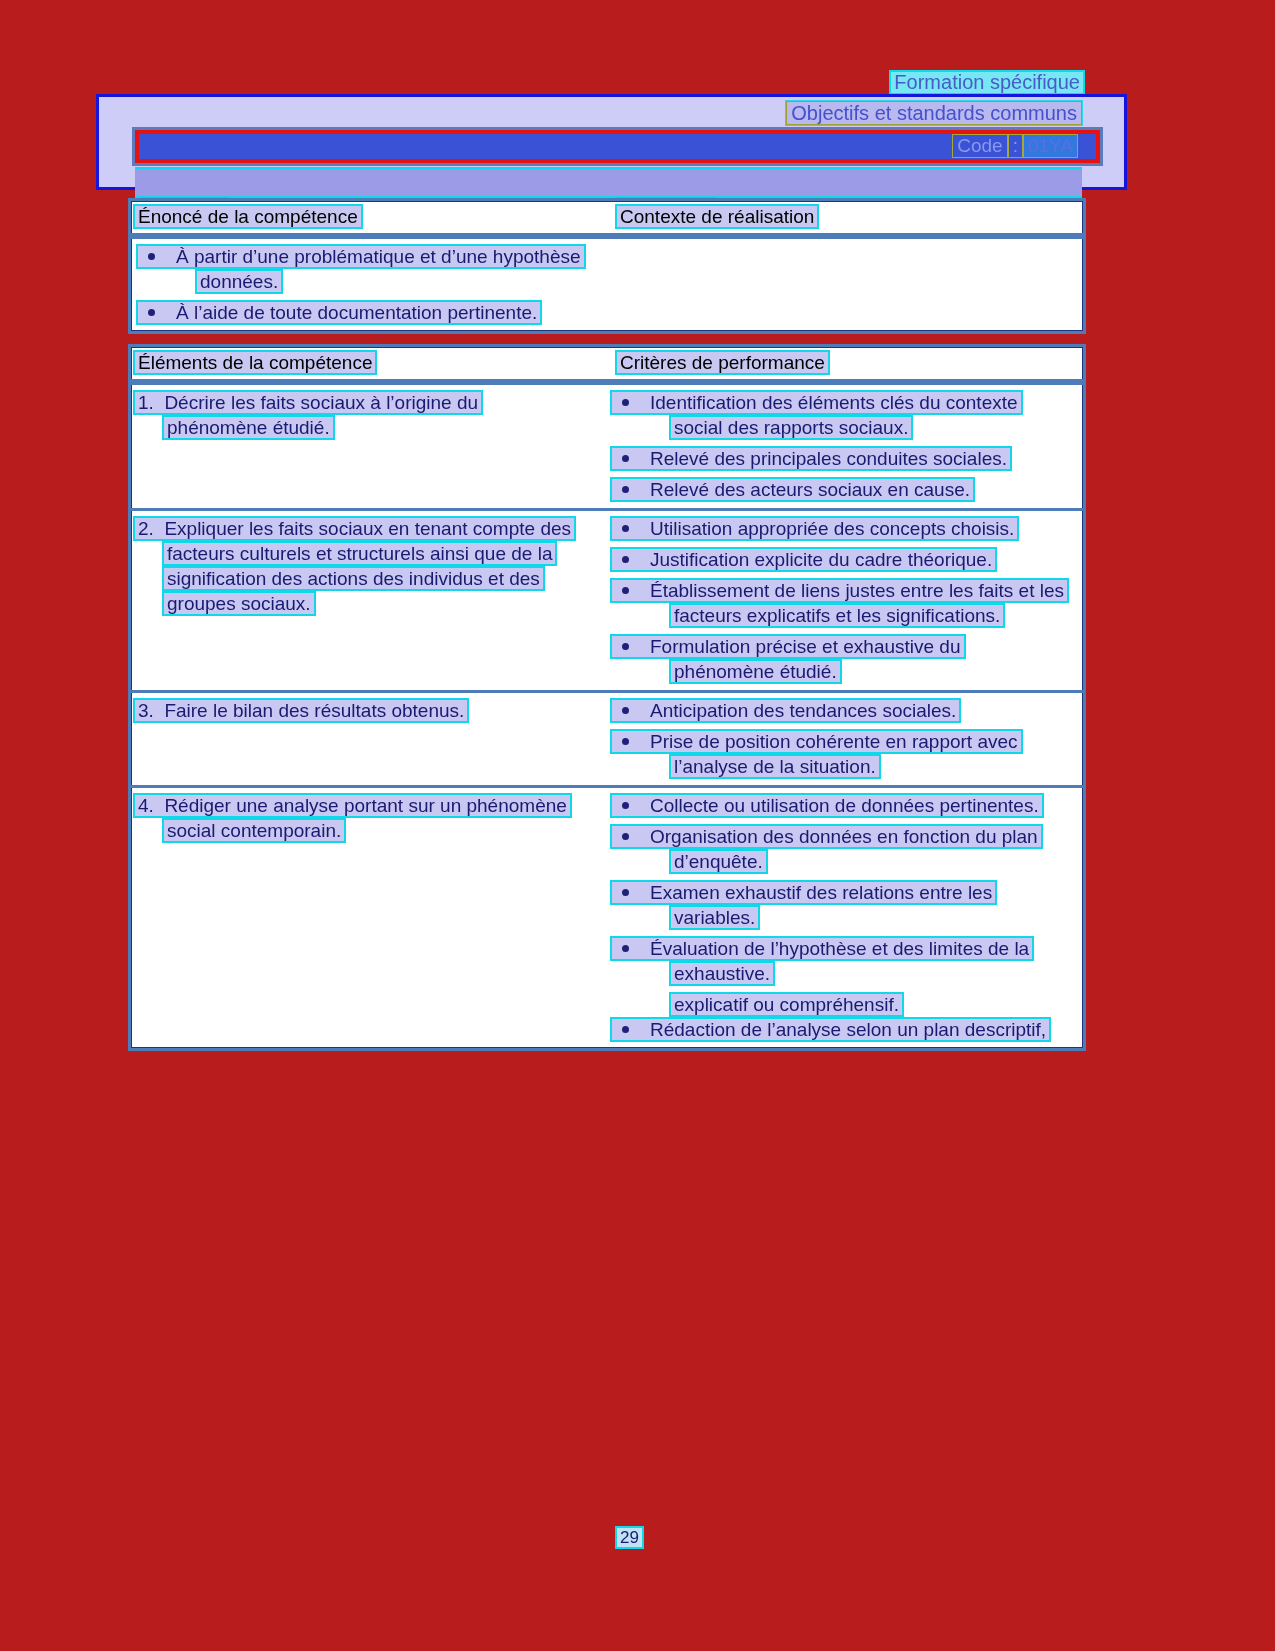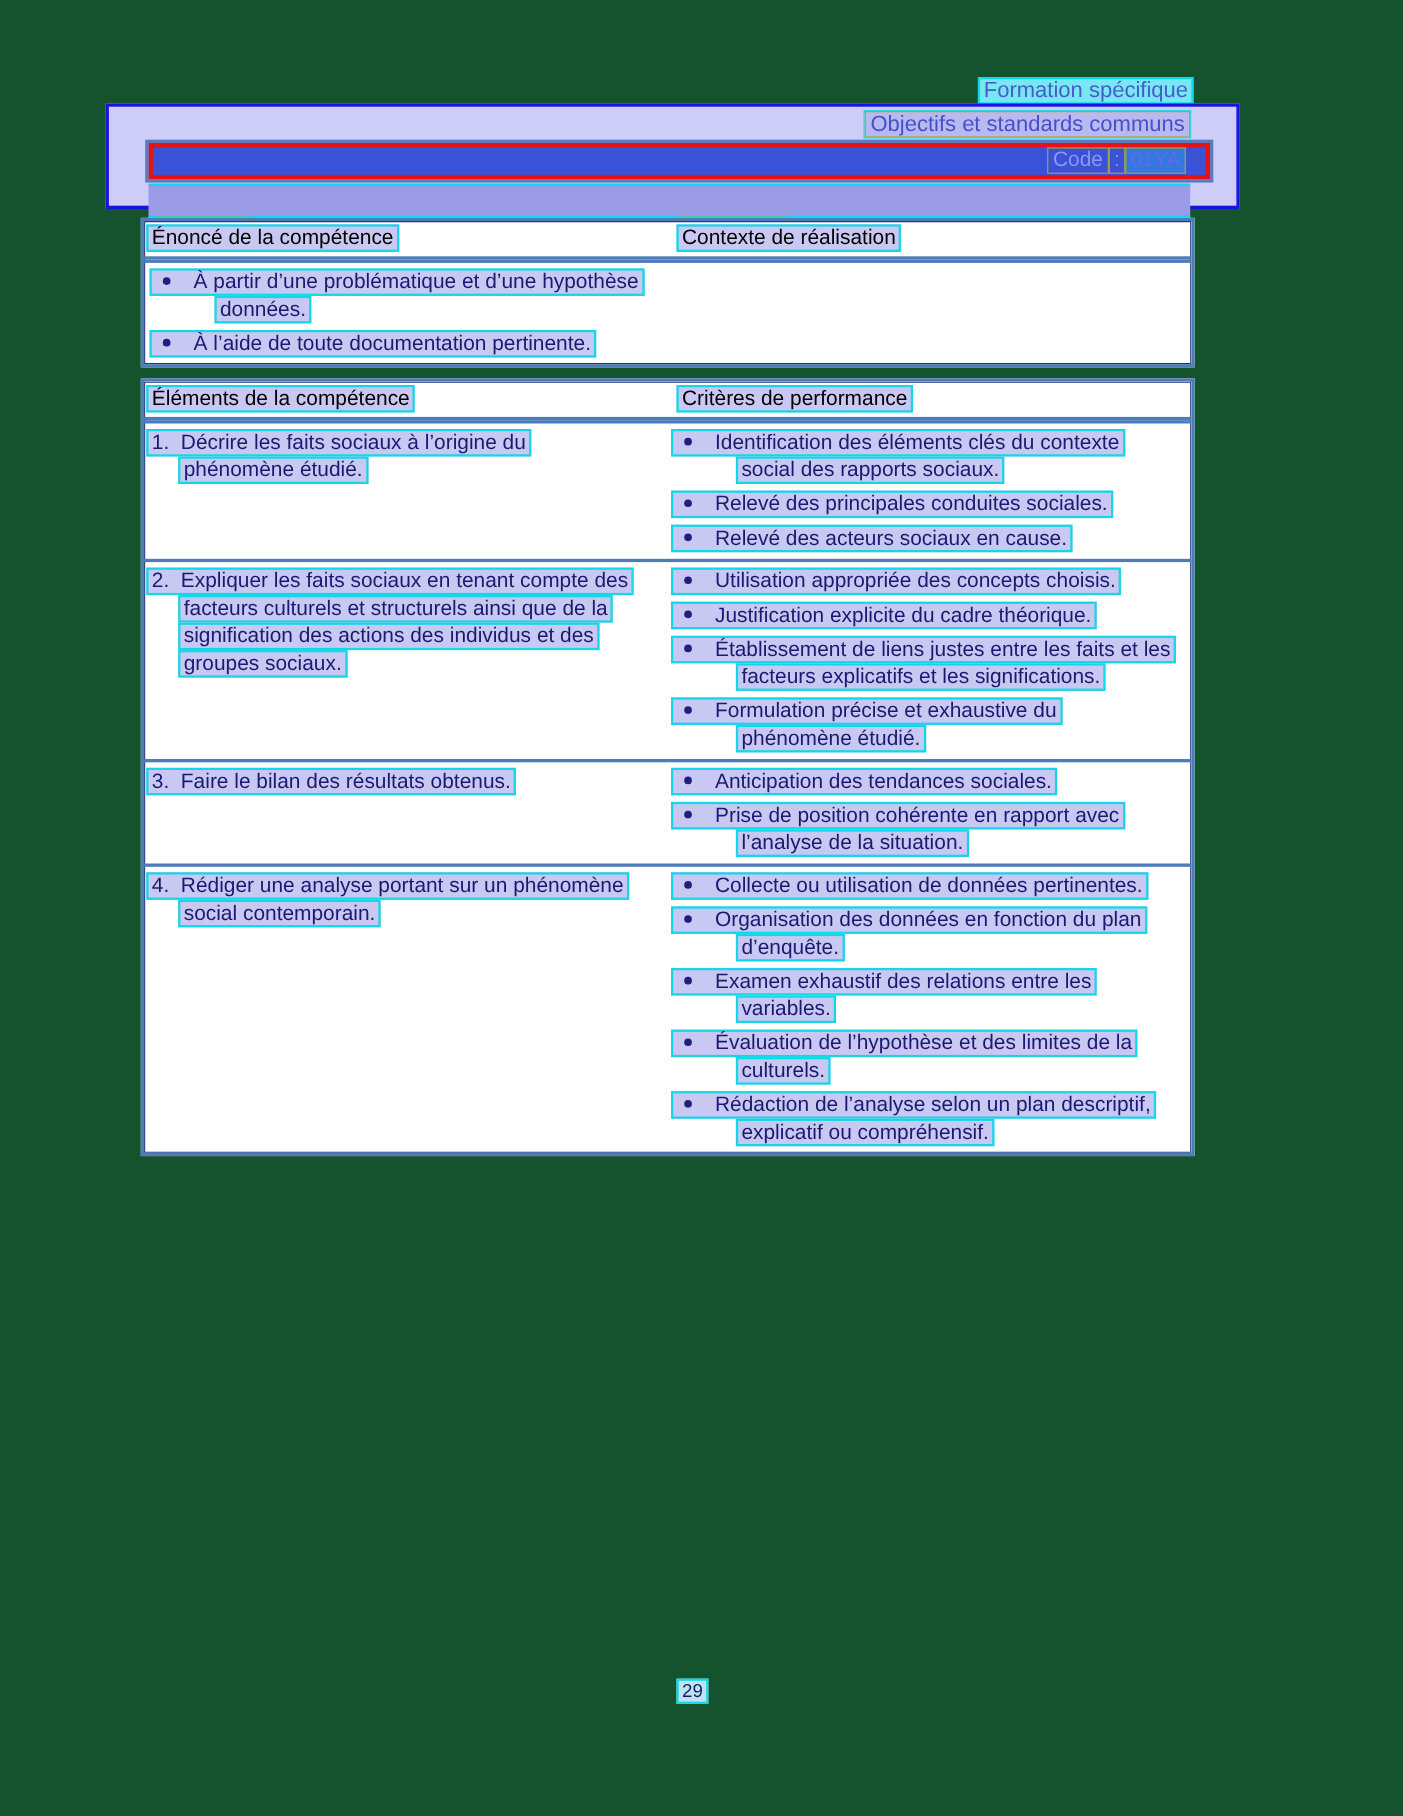--- a/index.html
+++ b/index.html
@@ -1,19 +1,19 @@
 <!DOCTYPE html>
 <html lang="fr"><head>
 <meta charset="utf-8">
 <style>
   html,body{margin:0;padding:0;background:#ffffff;}
   .page{
     position:relative;
     width:1275px;height:1651px;
-    background:#14532d;
+    background:#b91c1c;
     font-family:"Liberation Sans", sans-serif;
     overflow:hidden;
   }
   
   .hl{
     display:inline-block;
     background:#c8c8f2;
     border:2px solid #10d8e8;
     color:#1a1a70;
     font-size:19px;
@@ -264,25 +264,25 @@
             <div class="bullet-item">
               <div class="line"><span class="hl"><span class="dot"></span>Organisation des données en fonction du plan</span></div>
               <div class="line cont"><span class="hl">d’enquête.</span></div>
             </div>
             <div class="bullet-item">
               <div class="line"><span class="hl"><span class="dot"></span>Examen exhaustif des relations entre les</span></div>
               <div class="line cont"><span class="hl">variables.</span></div>
             </div>
             <div class="bullet-item">
               <div class="line"><span class="hl"><span class="dot"></span>Évaluation de l’hypothèse et des limites de la</span></div>
-              <div class="line cont"><span class="hl">culturels.</span></div>
-            </div>
-            <div class="bullet-item">
+              <div class="line cont"><span class="hl">exhaustive.</span></div>
+            </div>
+            <div class="bullet-item">
+              <div class="line cont"><span class="hl">explicatif ou compréhensif.</span></div>
               <div class="line"><span class="hl"><span class="dot"></span>Rédaction de l’analyse selon un plan descriptif,</span></div>
-              <div class="line cont"><span class="hl">explicatif ou compréhensif.</span></div>
             </div>
           </div>
         </div>
       </div>
 
   </div>
 
   <div class="page-number">
     <span class="hl">29</span>
   </div>

